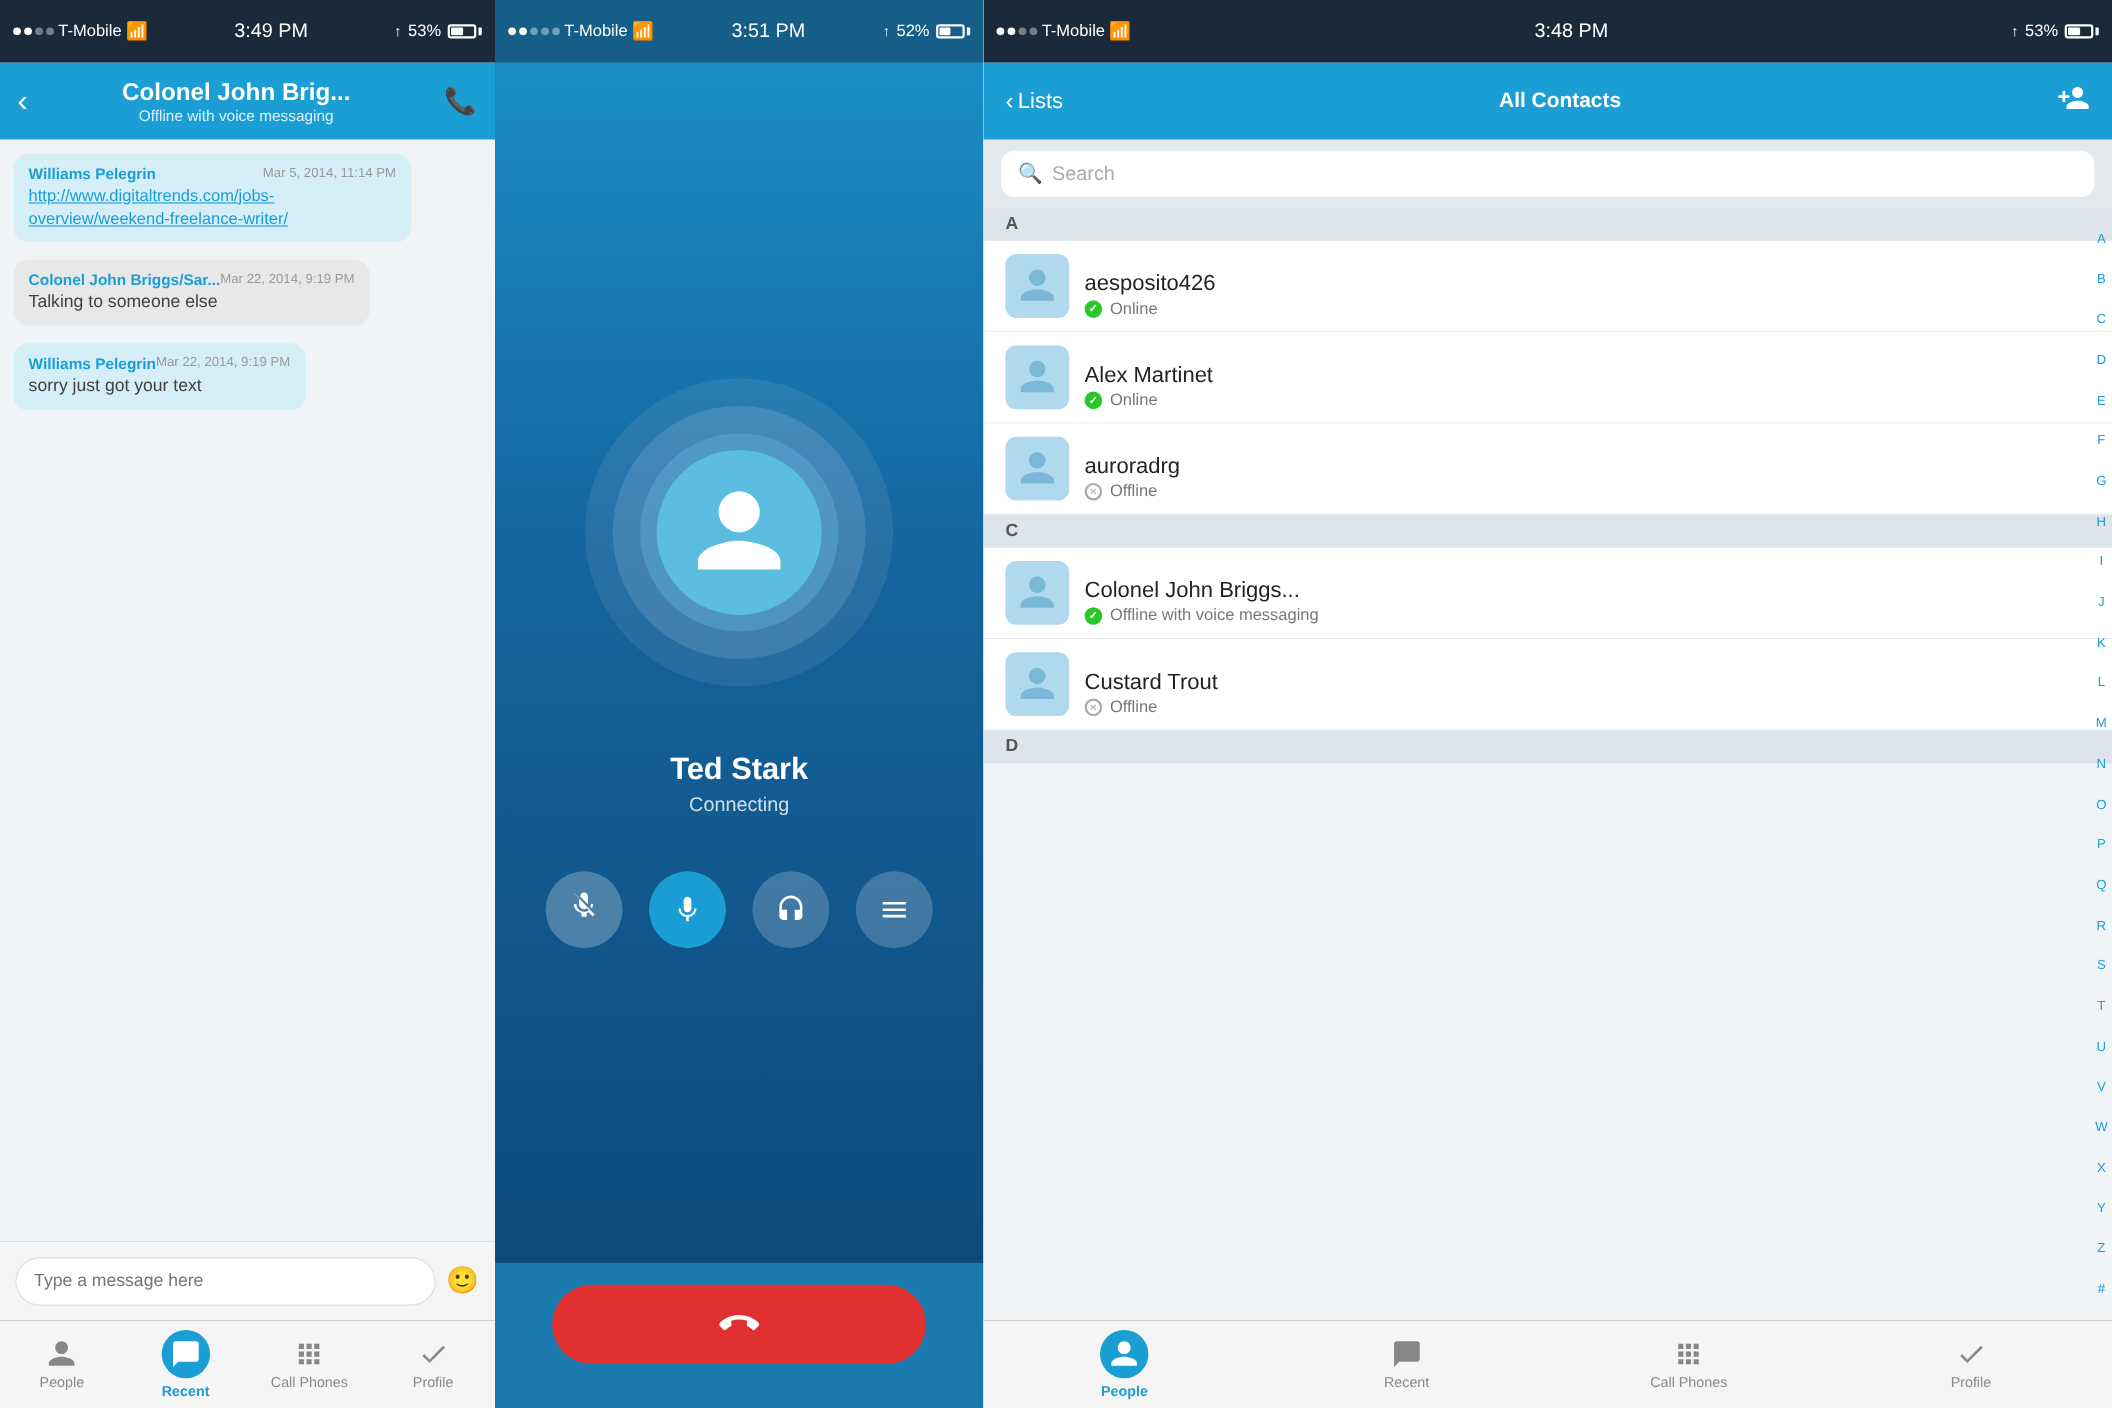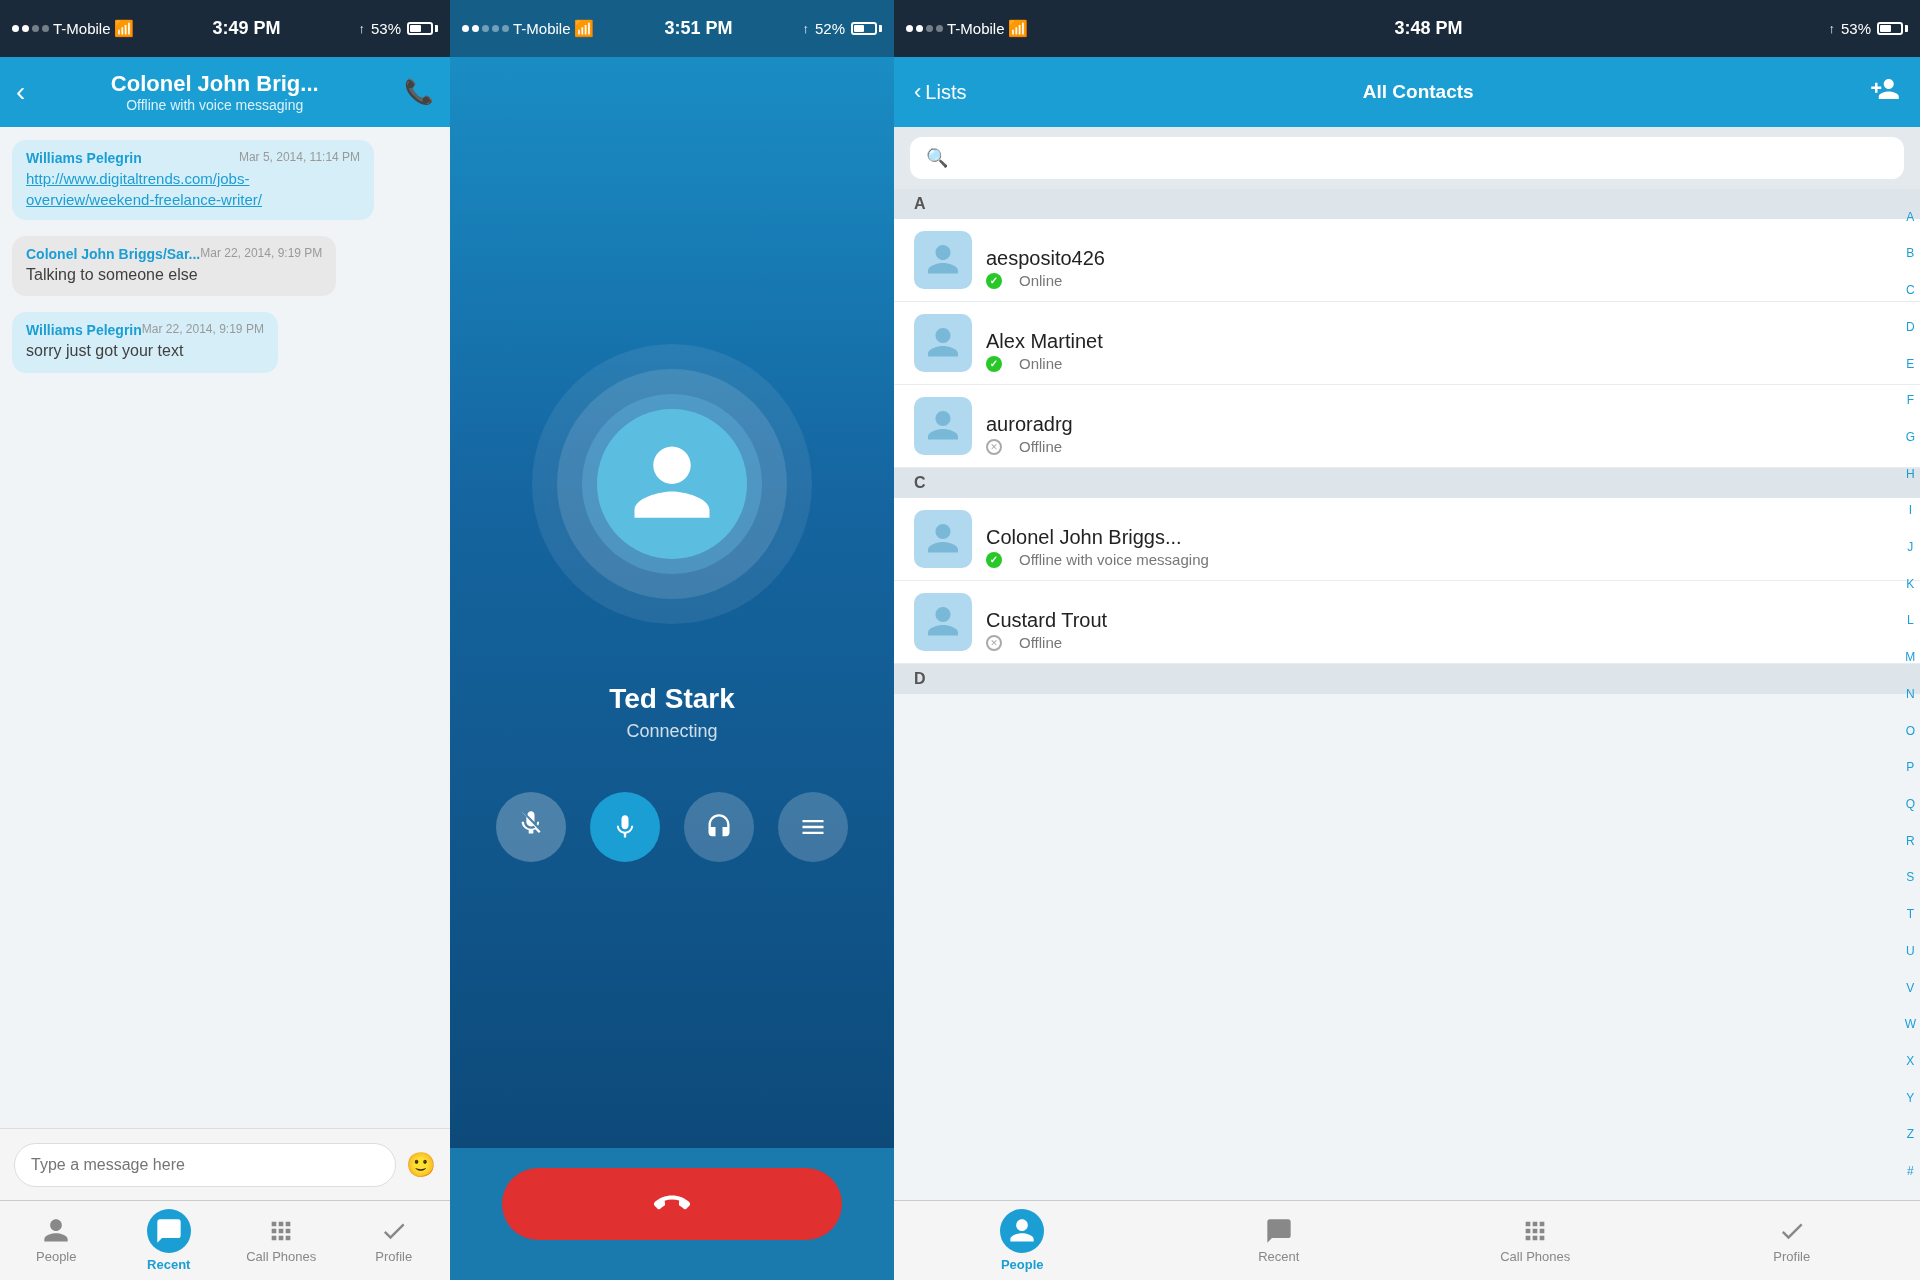--- a/index.html
+++ b/index.html
@@ -27,21 +27,21 @@
       justify-content: space-between;
       padding: 0 12px;
       height: 57px;
       font-size: 18px;
       font-weight: 600;
       color: white;
       flex-shrink: 0;
     }
     .status-bar.dark { background: #1a2a3a; color: white; }
     .status-left { display: flex; align-items: center; gap: 4px; font-size: 15px; font-weight: 500; }
-    .status-center { font-size: 18px; font-weight: 700; }
+    .status-center { font-size: 18px; font-weight: 400; }
     .status-right { display: flex; align-items: center; gap: 6px; font-size: 15px; font-weight: 500; }
     .dots { display: flex; gap: 3px; align-items: center; }
     .dot { width: 7px; height: 7px; border-radius: 50%; background: white; }
     .dot.dim { background: rgba(255,255,255,0.4); }
     .battery { display: flex; align-items: center; gap: 2px; }
     .battery-body { width: 26px; height: 13px; border: 2px solid white; border-radius: 3px; position: relative; display: flex; align-items: center; padding: 1px; }
     .battery-fill { height: 100%; background: white; border-radius: 1px; }
     .battery-tip { width: 3px; height: 7px; background: white; border-radius: 0 1px 1px 0; }
 
     
@@ -266,21 +266,21 @@
     }
     .contact-avatar {
       width: 58px; height: 58px; border-radius: 10px;
       background: #b0d8ee;
       display: flex; align-items: center; justify-content: center;
       flex-shrink: 0;
     }
     .contact-avatar svg { width: 36px; height: 36px; fill: #7ab8d8; }
     .contact-info { flex: 1; }
     .contact-name { font-size: 20px; font-weight: 500; color: #222; }
-    .contact-status { font-size: 15px; color: #777; display: flex; align-items: center; gap: 17px; margin-top: 2px; }
+    .contact-status { font-size: 15px; color: #777; display: flex; align-items: center; gap: 7px; margin-top: 2px; }
     .status-dot-green { width: 16px; height: 16px; border-radius: 50%; background: #28c828; display: flex; align-items: center; justify-content: center; }
     .status-dot-green::after { content: '✓'; color: white; font-size: 10px; font-weight: 700; }
     .status-dot-gray { width: 16px; height: 16px; border-radius: 50%; border: 2px solid #aaa; display: flex; align-items: center; justify-content: center; }
     .status-dot-gray::after { content: '✕'; color: #aaa; font-size: 9px; }
 
     .alpha-index {
       position: absolute;
       right: 4px;
       top: 0; bottom: 0;
       display: flex;
@@ -524,20 +524,21 @@
     <span class="contacts-add">
       <svg width="30" height="30" viewBox="0 0 24 24" fill="white">
         <path d="M15 12c2.21 0 4-1.79 4-4s-1.79-4-4-4-4 1.79-4 4 1.79 4 4 4zm-9-2V7H4v3H1v2h3v3h2v-3h3v-2H6zm9 4c-2.67 0-8 1.34-8 4v2h16v-2c0-2.66-5.33-4-8-4z"></path>
       </svg>
     </span>
   </div>
 
   <div class="search-bar">
     <div class="search-input-wrap">
       <span class="search-icon">🔍</span>
+      <span class="search-text">Search</span>
     </div>
   </div>
 
   <div class="contacts-list">
     <div class="contacts-scroll">
 
       <div class="section-header">A</div>
 
       <div class="contact-item">
         <div class="contact-avatar">

